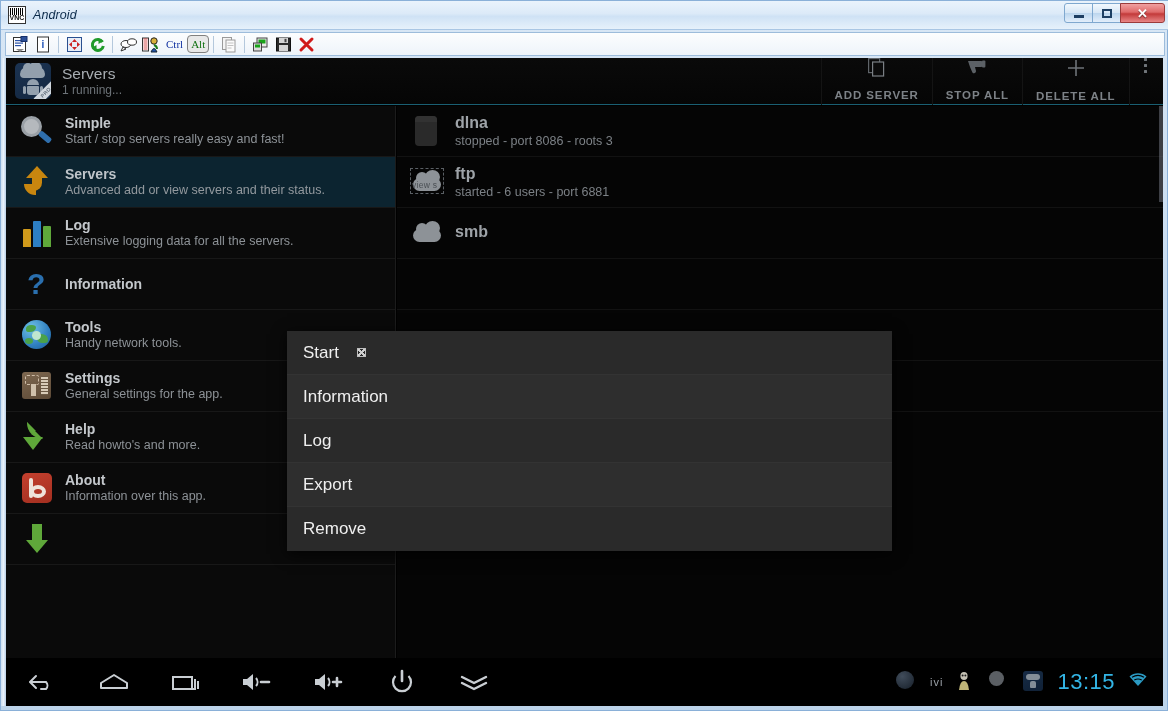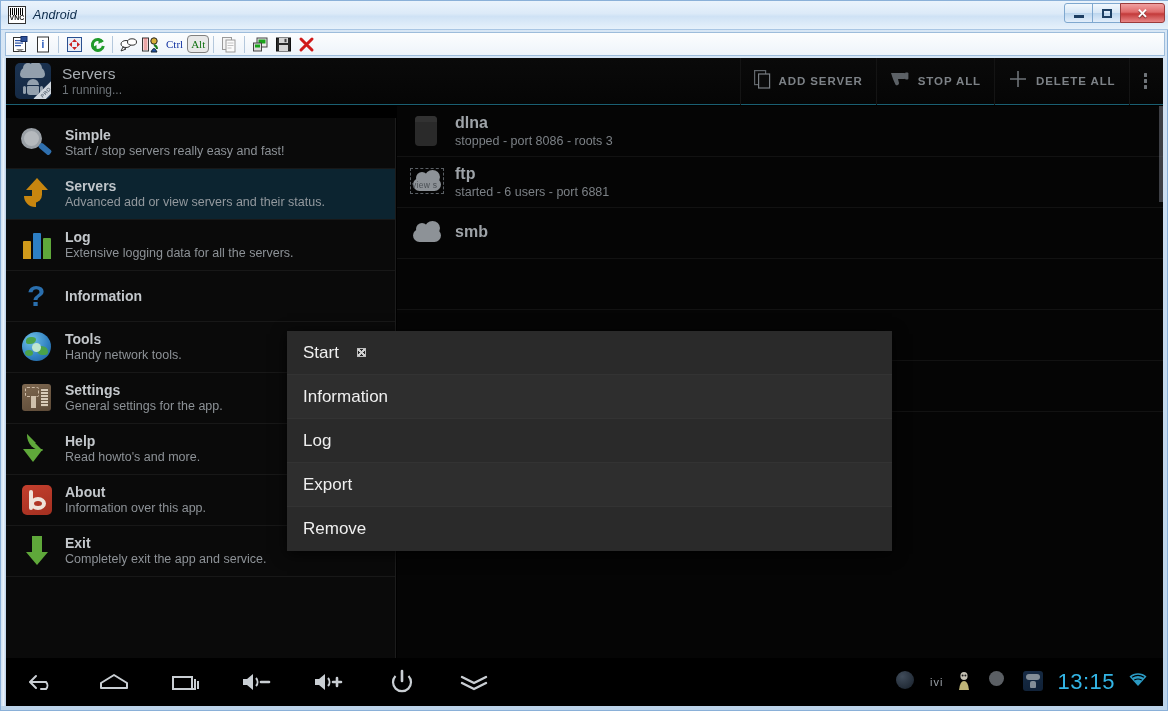--- a/index.html
+++ b/index.html
@@ -140,32 +140,33 @@
   .ab-titles { margin-left: 11px; line-height: 1.15; }
   .ab-title { font-size: 15.5px; color: #a8adb2; font-weight: 400; }
   .ab-sub { font-size: 12px; color: #6d7378; margin-top: 1px; }
   .ab-actions {
     margin-left: auto; display: flex; align-items: center; height: 47px;
   }
   .ab-btn {
     display: flex; align-items: center; gap: 8px;
     padding: 0 13px; height: 47px;
     border-left: 1px solid #141414;
+    flex-direction: column;
   }
   .ab-btn-label {
     font-size: 11.5px; color: #7d8287; letter-spacing: .9px; font-weight: 600;
   }
   .ab-overflow { padding: 0 16px 0 14px; }
   .dot3 { display:flex; flex-direction:column; gap:2.5px; }
   .dot3 i { width:3.5px; height:3.5px; background:#70757a; display:block; border-radius:.5px; }
 
   
   .content { position: absolute; left: 0; top: 48px; width: 1157px; bottom: 48px; }
   .sidebar {
-    position: absolute; left: 0; top: 12px; width: 390px; height: 100%;
+    position: absolute; left: 0; top: 0; width: 390px; height: 100%;
     background: #0a0a0a; border-right: 1px solid #1c1c1c;
   }
   .side-item {
     display: flex; align-items: center; height: 51px;
     border-bottom: 1px solid #181818; padding-left: 12px;
   }
   .side-item.selected { background: #0c2430; }
   .side-ico { width: 38px; height: 38px; flex: none; position: relative; margin-right: 9px; }
   .side-txt { line-height: 1.2; }
   .side-title { font-size: 14px; color: #c3c7cb; font-weight: 600; }
@@ -625,24 +626,20 @@
             <div class="side-title">About</div>
             <div class="side-desc">Information over this app.</div>
           </div>
         </div>
 
         <div class="side-item">
           <div class="side-ico ic-arrow-dn">
             <div class="shaft"></div>
               <div class="head"></div>
           </div>
-          <div class="side-txt">
-            <div class="side-title">Exit</div>
-            <div class="side-desc">Completely exit the app and service.</div>
-          </div>
         </div>
       </div>
 
       <div class="serverlist">
 
         <div class="srv-row">
           <div class="srv-ico">
               <div class="cyl"></div>
             </div>
           <div class="srv-txt">

